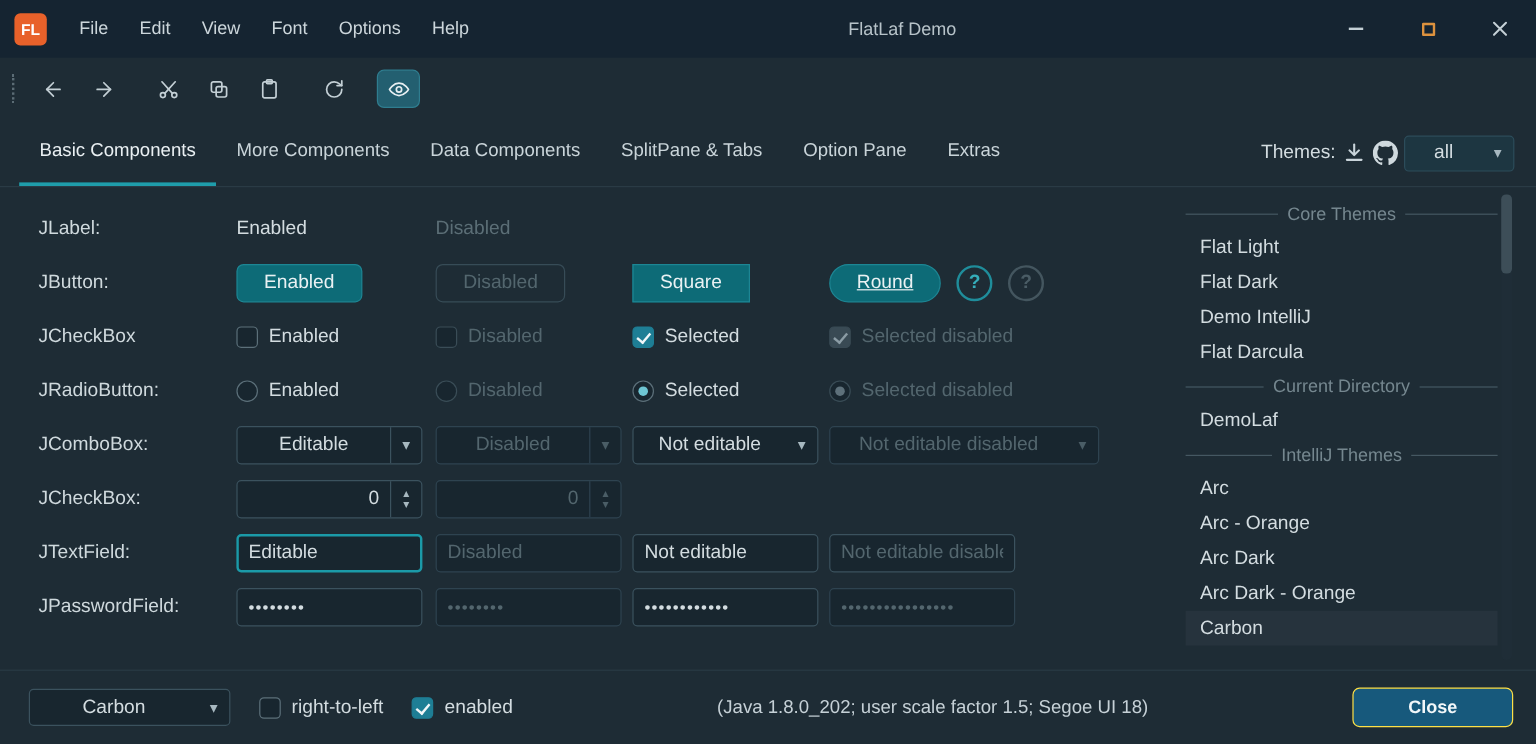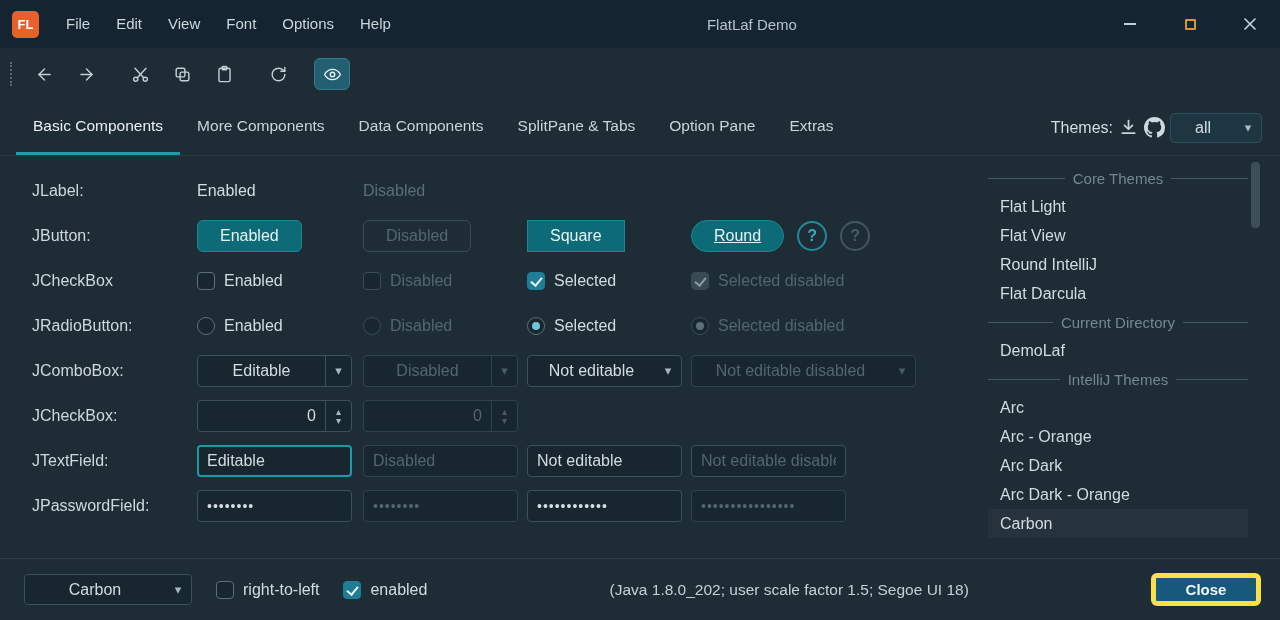--- a/index.html
+++ b/index.html
@@ -112,21 +112,21 @@
   .theme-item { height:29px; line-height:29px; padding-left:12px; font-size:16px; cursor:default; white-space:nowrap; }
   .theme-item.selected { background:#26333d; }
   .vscroll { position:absolute; right:20px; top:6px; bottom:8px; width:9px; background:#1f2d37; border-radius:4px; }
   .vscroll .thumb { width:9px; height:66px; background:#3d4e58; border-radius:4px; }
 
   
   .statusbar { height:62px; flex:none; border-top:1px solid #2a3b45; display:flex; align-items:center;
                padding:0 19px 0 24px; gap:24px; }
   .status-combo { width:168px; height:31px; }
   .status-info { flex:1; text-align:center; font-size:15.5px; color:#c6d1d7; white-space:nowrap; }
-  .close-btn { width:110px; height:33px; background:#17597c; border:5px solid #fde047; color:#f2f7f9;
+  .close-btn { width:134px; height:33px; background:#17597c; border:1px solid #fde047; color:#f2f7f9;
                font-weight:bold; font-size:15px; border-radius:6px; font-family:inherit; }
 </style>
 </head>
 <body>
 
 <div class="window">
 
   <header class="titlebar">
     <div class="logo">FL</div>
     <nav class="menubar">
@@ -362,22 +362,22 @@
       <div><input class="tfield pwd" readonly="" value="••••••••••••" style=""></div>
       <div><input class="tfield pwd w225 disabled" readonly="" value="••••••••••••••••" style=""></div>
     </div>
 
     <aside class="themes-panel">
       <div class="themes-list">
         <div class="theme-header">
             <span>Core Themes</span>
           </div>
         <div class="theme-item">Flat Light</div>
-        <div class="theme-item">Flat View</div>
-        <div class="theme-item">Round IntelliJ</div>
+        <div class="theme-item">Flat Dark</div>
+        <div class="theme-item">Demo IntelliJ</div>
         <div class="theme-item">Flat Darcula</div>
         <div class="theme-header">
             <span>Current Directory</span>
           </div>
         <div class="theme-item">DemoLaf</div>
         <div class="theme-header">
             <span>IntelliJ Themes</span>
           </div>
         <div class="theme-item">Arc</div>
         <div class="theme-item">Arc - Orange</div>

